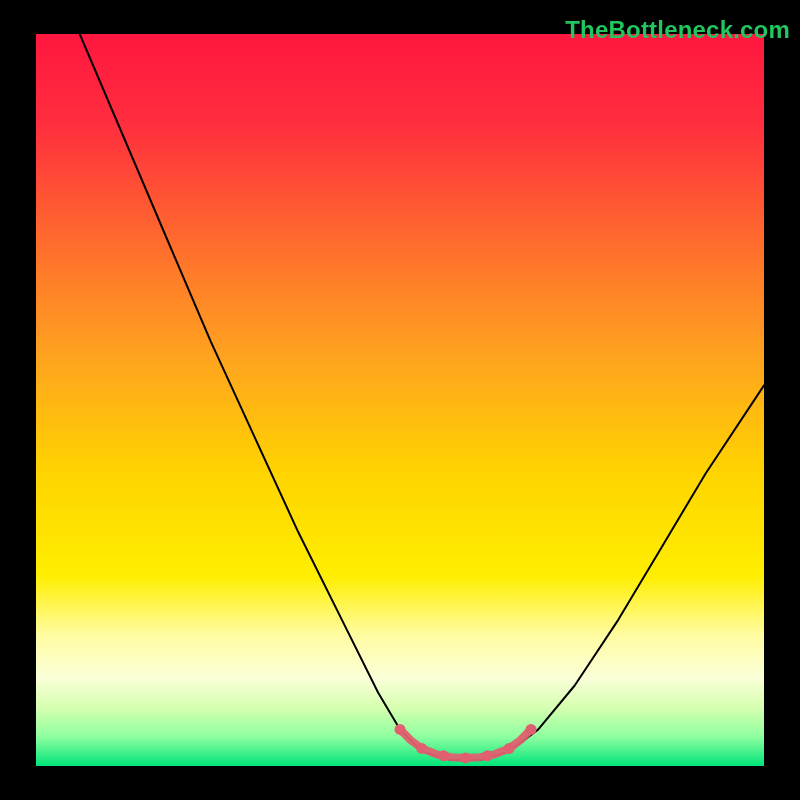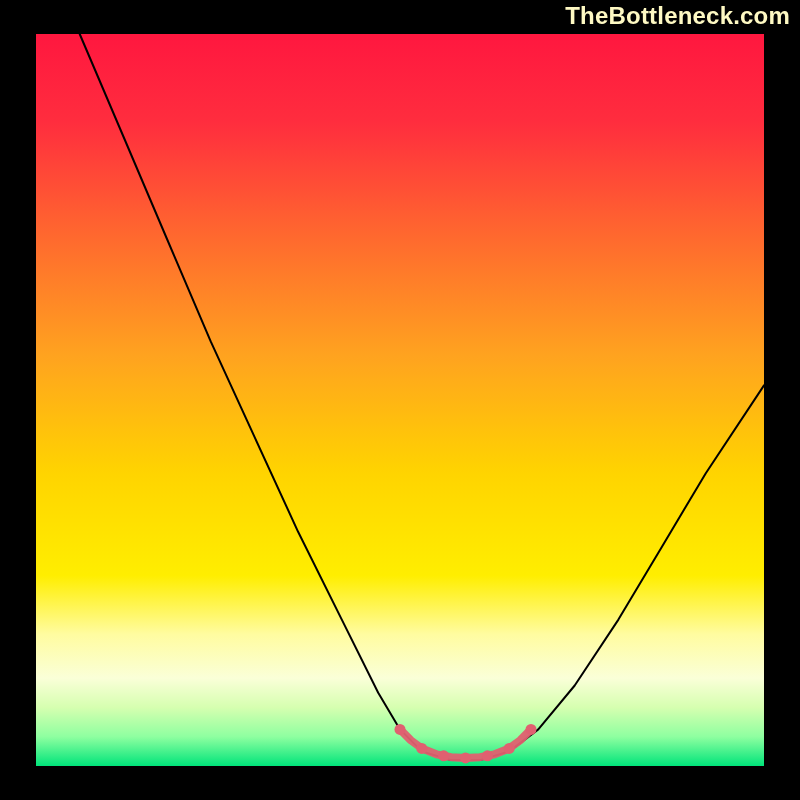--- a/index.html
+++ b/index.html
@@ -11,23 +11,23 @@
     font-family: Arial, Helvetica, sans-serif;
     overflow: hidden;
   }
   .stage {
     position: relative;
     width: 800px;
     height: 800px;
   }
   .watermark {
     position: absolute;
-    top: 2px;
+    top: 16px;
     right: 10px;
-    color: #fef9c3;
+    color: #22c55e;
     font-size: 24px;
     font-weight: 600;
     letter-spacing: 0.2px;
     user-select: none;
   }
   svg { display: block; }
 </style>
 </head>
 <body>
 

